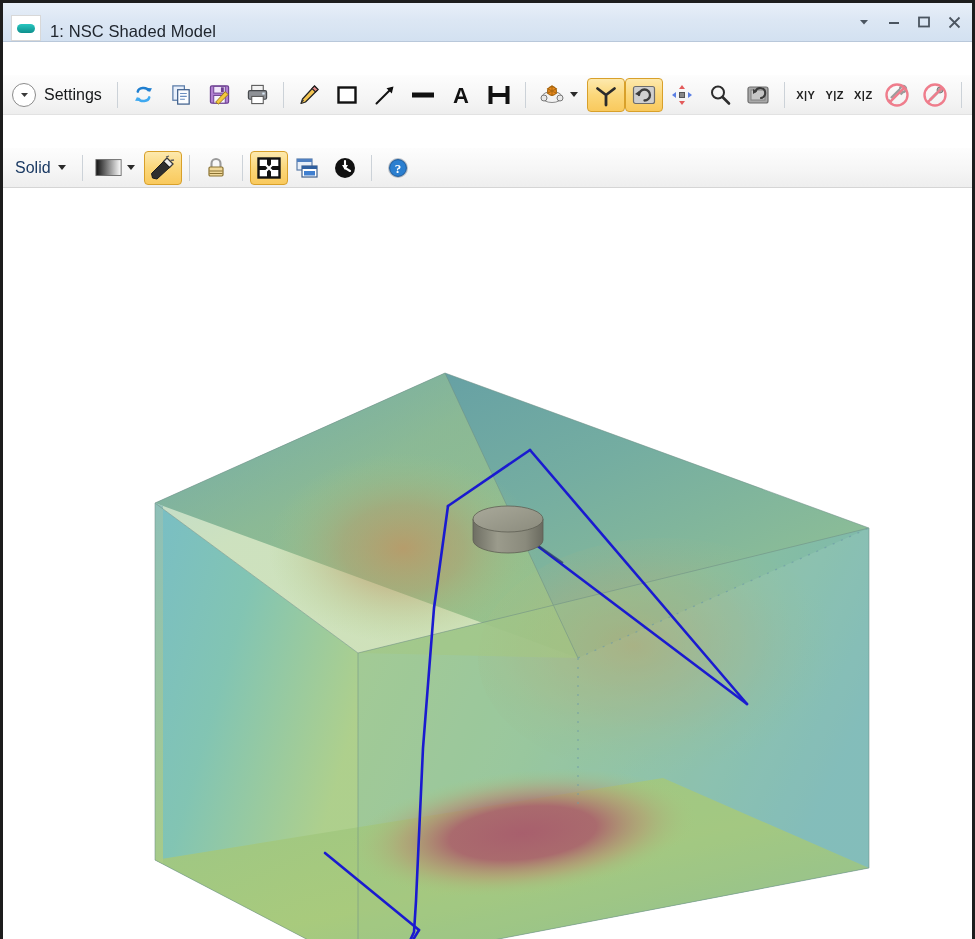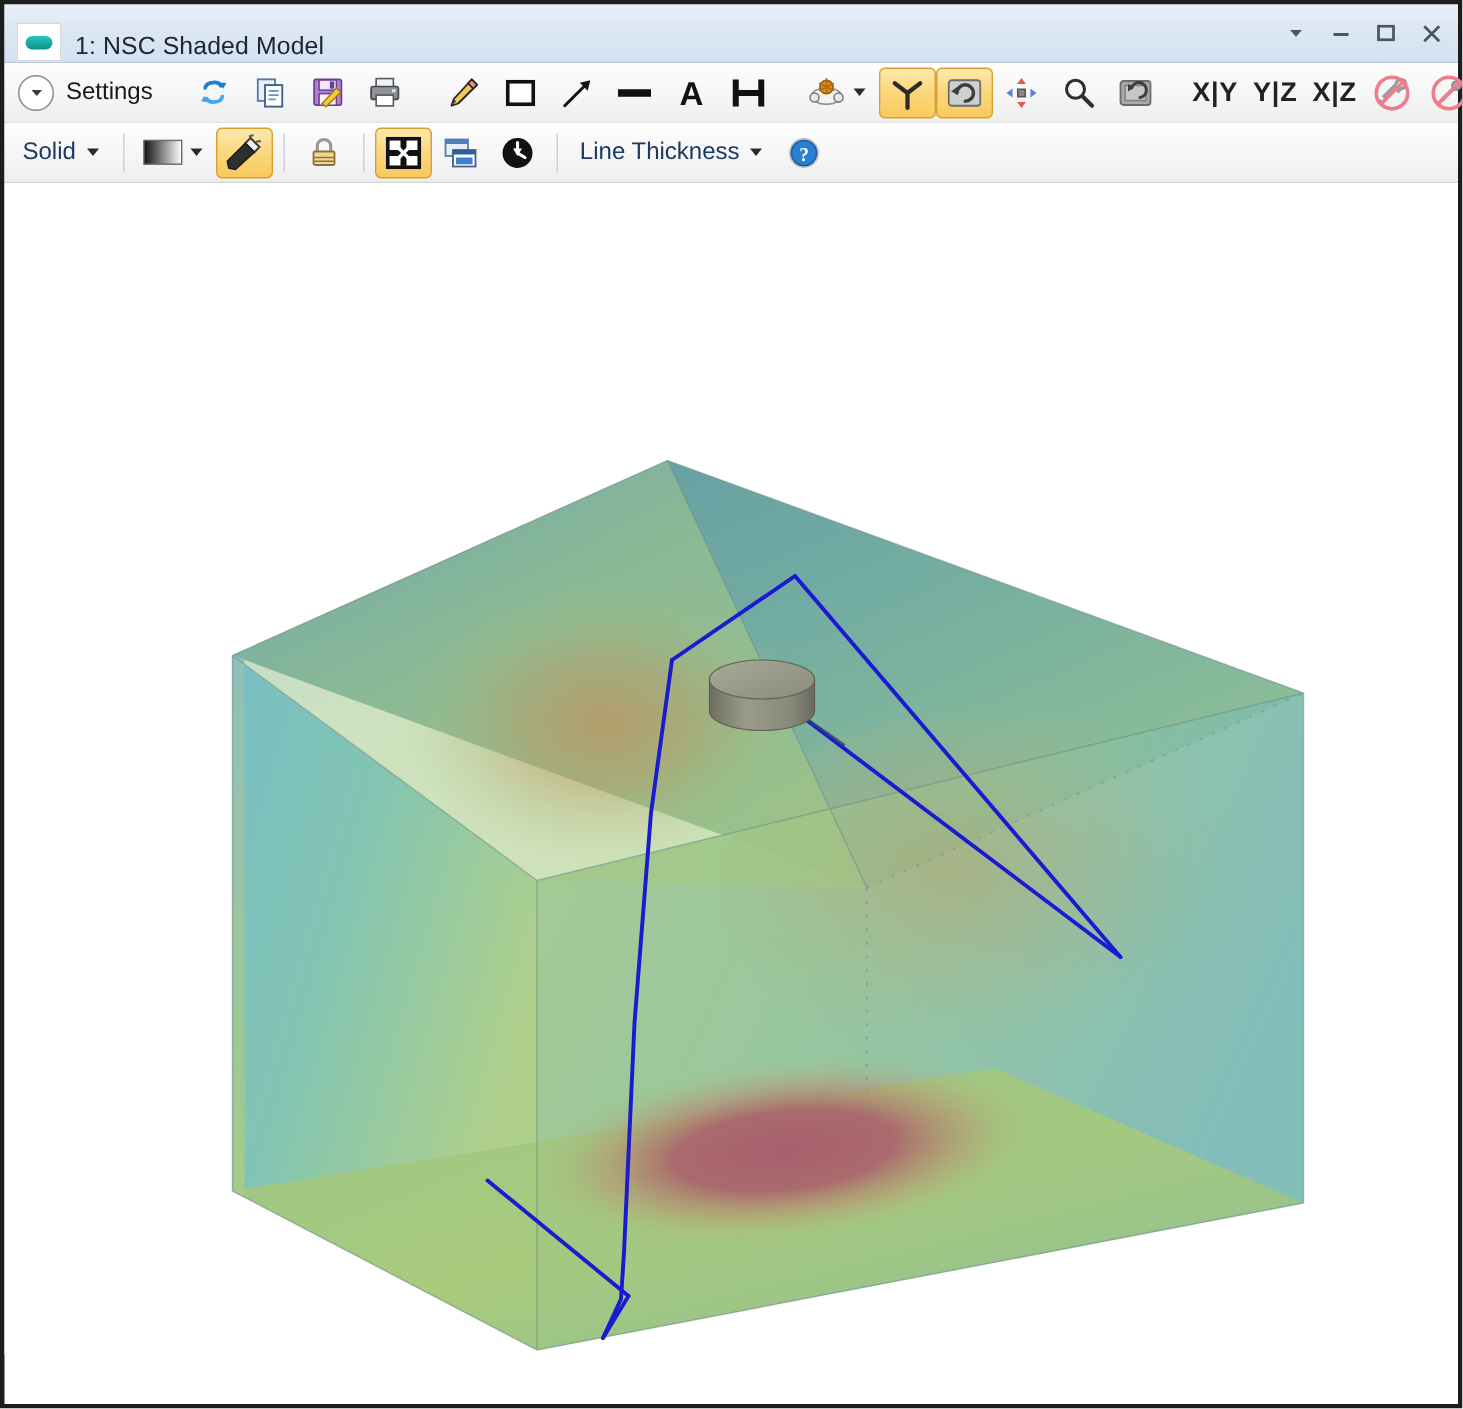--- a/index.html
+++ b/index.html
@@ -22,36 +22,36 @@
   .title-icon{width:18px;height:9px;border-radius:5px;background:linear-gradient(to bottom,#29c6c0,#0d8f8c);}
   .title-text{margin-left:9px;font-size:16.5px;color:#20262e;letter-spacing:.1px;}
   .win-controls{position:absolute;right:10px;top:0;height:38px;display:flex;align-items:center;gap:16px;}
   .wc{color:#4b5560;font-size:15px;line-height:1;display:flex;align-items:center;justify-content:center;}
   .wc svg{display:block;}
 
   
   .toolbar{
     height:40px;display:flex;align-items:center;
     background:linear-gradient(to bottom,#fdfdfd 0%,#f5f5f5 60%,#eeeeee 100%);
-    border-bottom:1px solid #e2e2e2;padding:0 4px;box-sizing:border-box;
+    border-bottom:1px solid #e2e2e2;padding:0 4px;box-sizing:border-box;margin-top:33px;
   }
   .toolbar.row2{border-bottom:1px solid #d5d5d5;}
   .tb-item{display:flex;align-items:center;height:32px;padding:0 4px;border:1px solid transparent;border-radius:3px;}
   .tb-item.pressed{
     border:1px solid #d8a02a;border-radius:4px;
     background:linear-gradient(to bottom,#fde9ae 0%,#fbd77a 50%,#f9c95d 100%);
   }
   .tb-label{font-size:16px;color:#1b3a63;padding:0 3px;}
   .tb-label.dark{color:#16181a;}
   .sep{width:1px;height:26px;background:#ccd2d8;margin:0 7px;}
   .caret{width:0;height:0;border-left:4.5px solid transparent;border-right:4.5px solid transparent;
     border-top:5px solid #2a2a2a;margin:0 4px;}
   .ico{width:28px;height:28px;display:flex;align-items:center;justify-content:center;}
   .ico svg{display:block;}
-  .vtxt{font-family:"Liberation Sans",sans-serif;font-size:18px;font-weight:bold;color:#222;
+  .vtxt{font-family:"Liberation Sans",sans-serif;font-size:11px;font-weight:bold;color:#222;
     letter-spacing:.5px;padding:0 5px;}
 
   .circ-chev{width:22px;height:22px;border-radius:50%;border:1.4px solid #8b8b8b;
     display:flex;align-items:center;justify-content:center;margin-right:5px;background:#fff;}
 
   
   .canvas{position:relative;width:100%;height:781px;background:#fff;overflow:hidden;}
   .canvas svg{position:absolute;left:0;top:0;}
 </style>
 </head>
@@ -373,24 +373,20 @@
         <svg width="24" height="24" viewBox="0 0 24 24">
           <circle cx="12" cy="12" r="10" fill="#111"></circle>
           <path d="M12 5 L12 12 L17 15" stroke="#fff" stroke-width="2.1" fill="none" stroke-linecap="round"></path>
           <path d="M9 9 L15 9 L12 14 Z" fill="#fff"></path>
         </svg>
       </span>
     </div>
 
     <div class="sep"></div>
 
-    <div class="tb-item">
-      <span class="tb-label">Line Thickness</span>
-      <span class="caret"></span>
-    </div>
 
     <div class="tb-item">
       <span class="ico">
         <svg width="24" height="24" viewBox="0 0 24 24">
           <circle cx="12" cy="12" r="10" fill="#b9bfc6"></circle>
           <circle cx="12" cy="12" r="8.4" fill="#2b7fd0"></circle>
           <circle cx="12" cy="12" r="8.4" fill="none" stroke="#1d5b9c" stroke-width="1"></circle>
           <text x="12" y="17" font-family="Liberation Serif, serif" font-size="13" font-weight="bold" fill="#fff" text-anchor="middle">?</text>
         </svg>
       </span>

